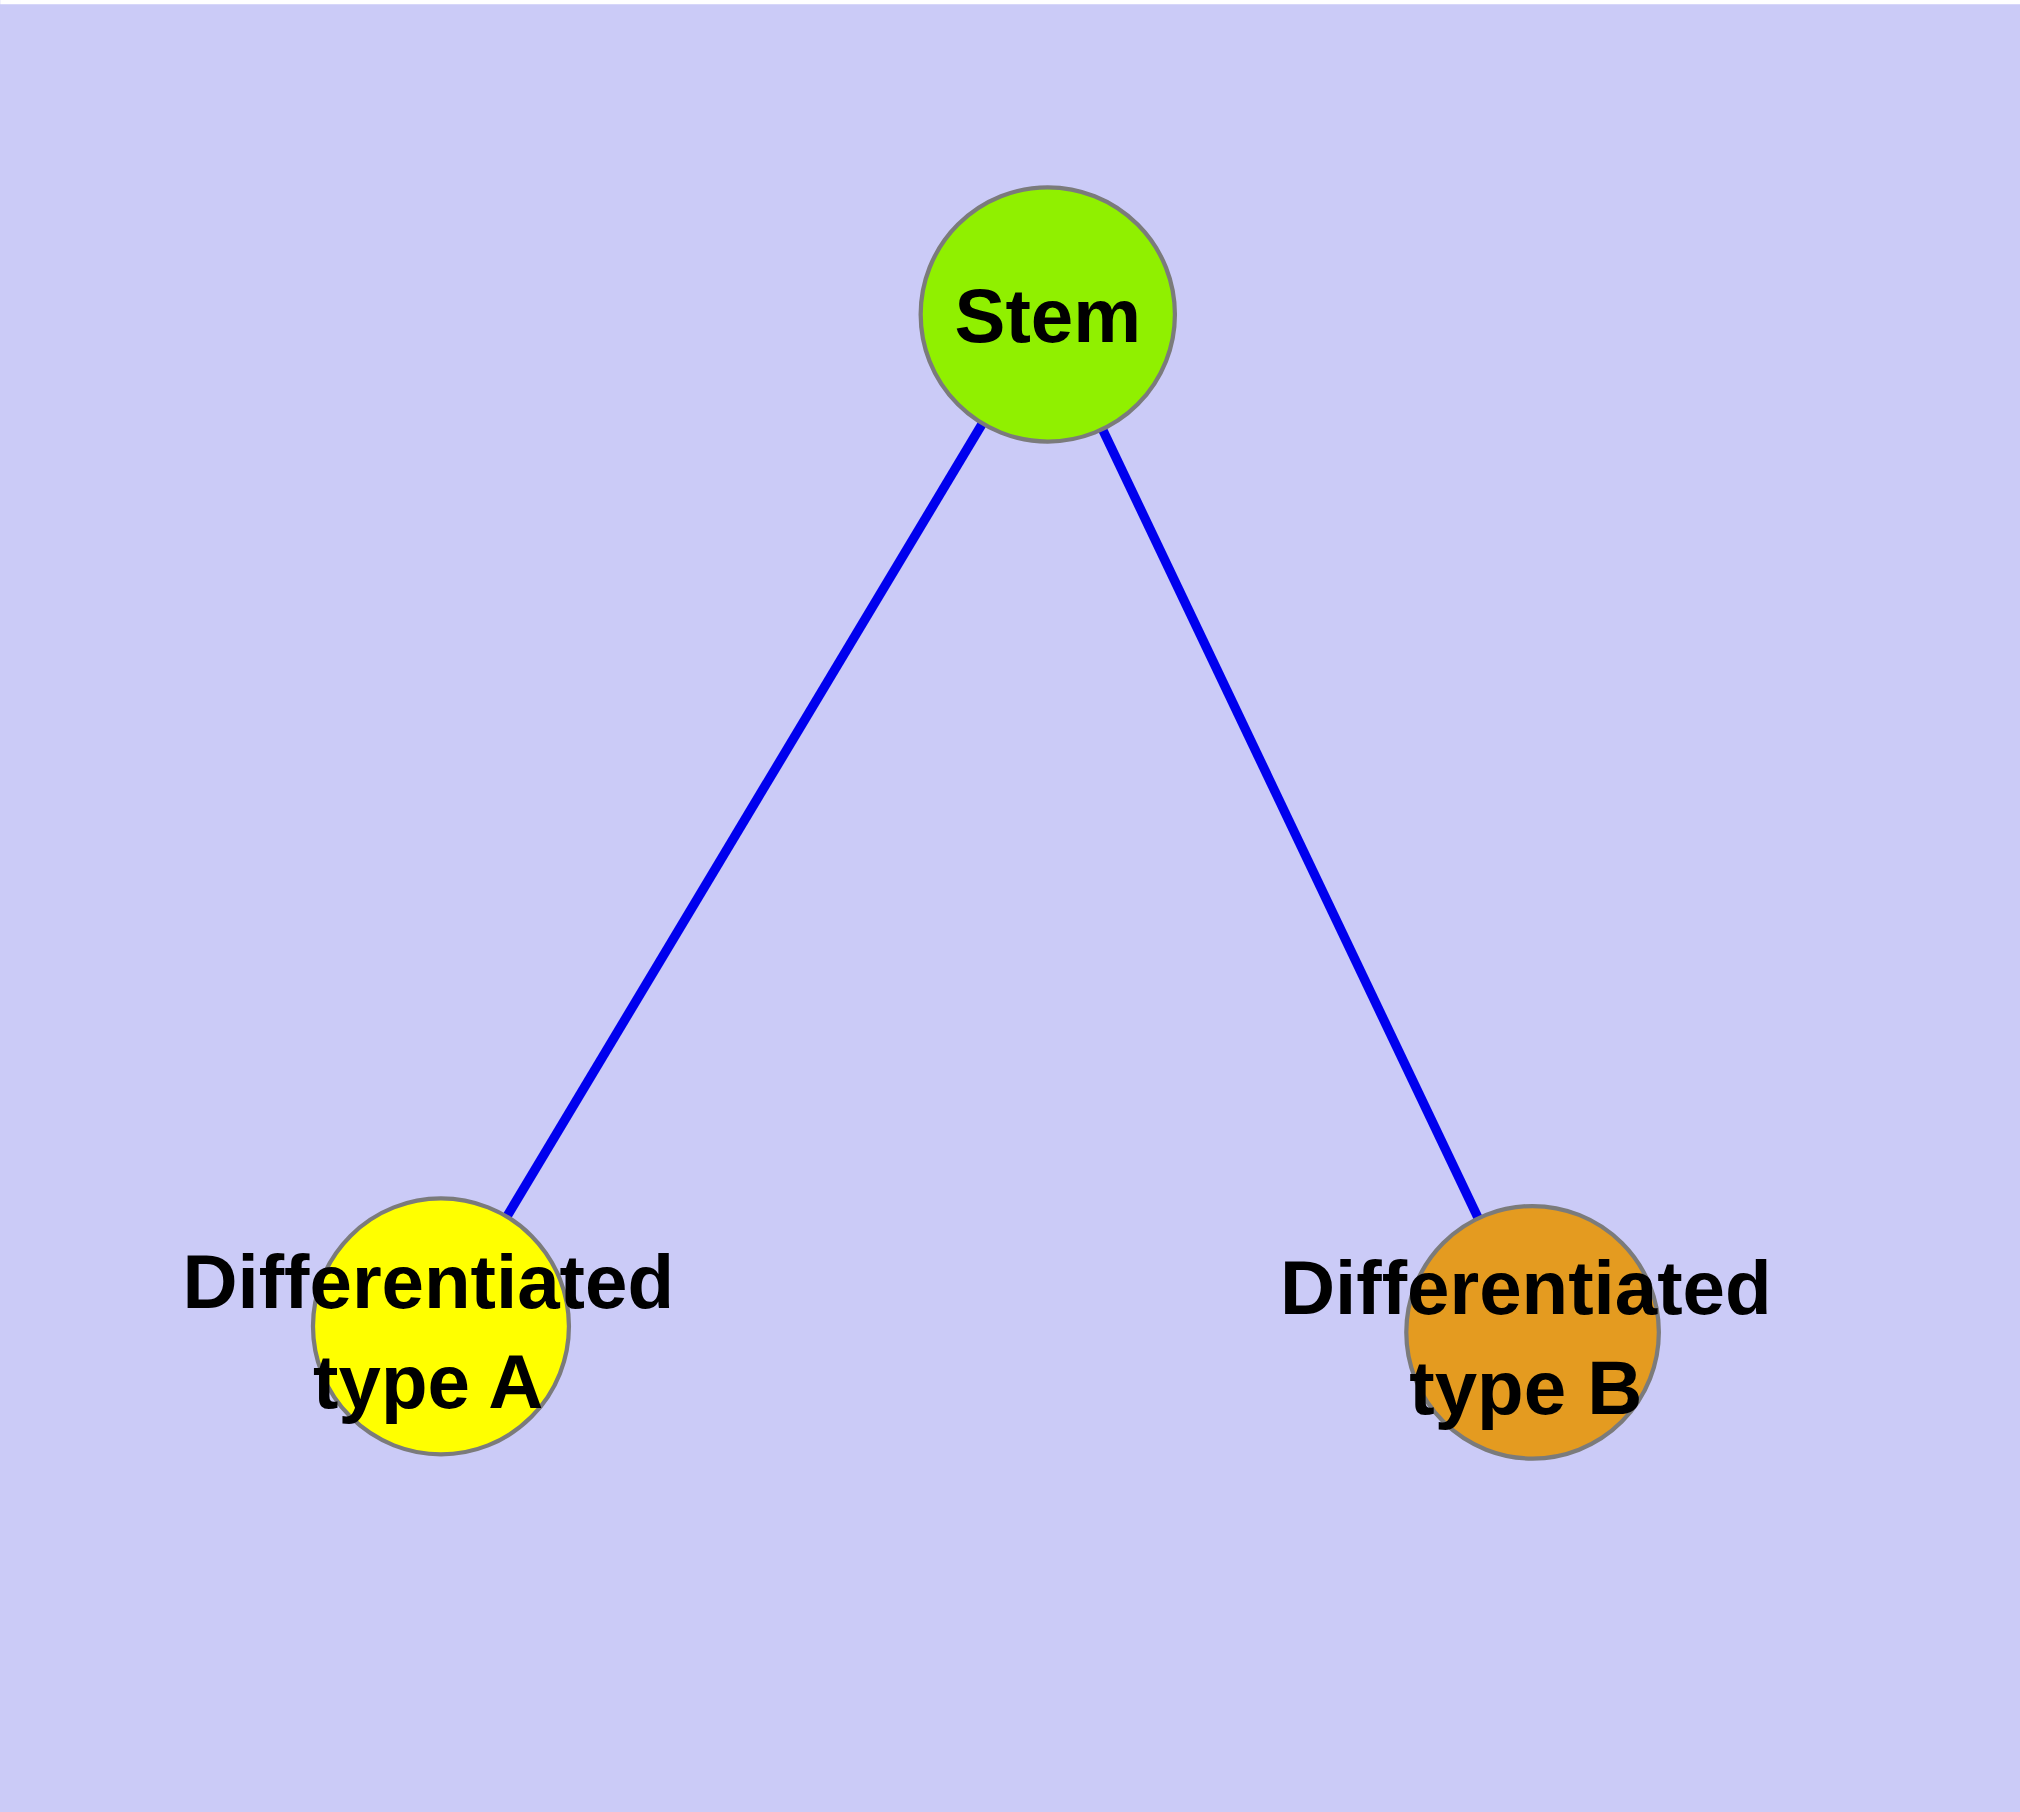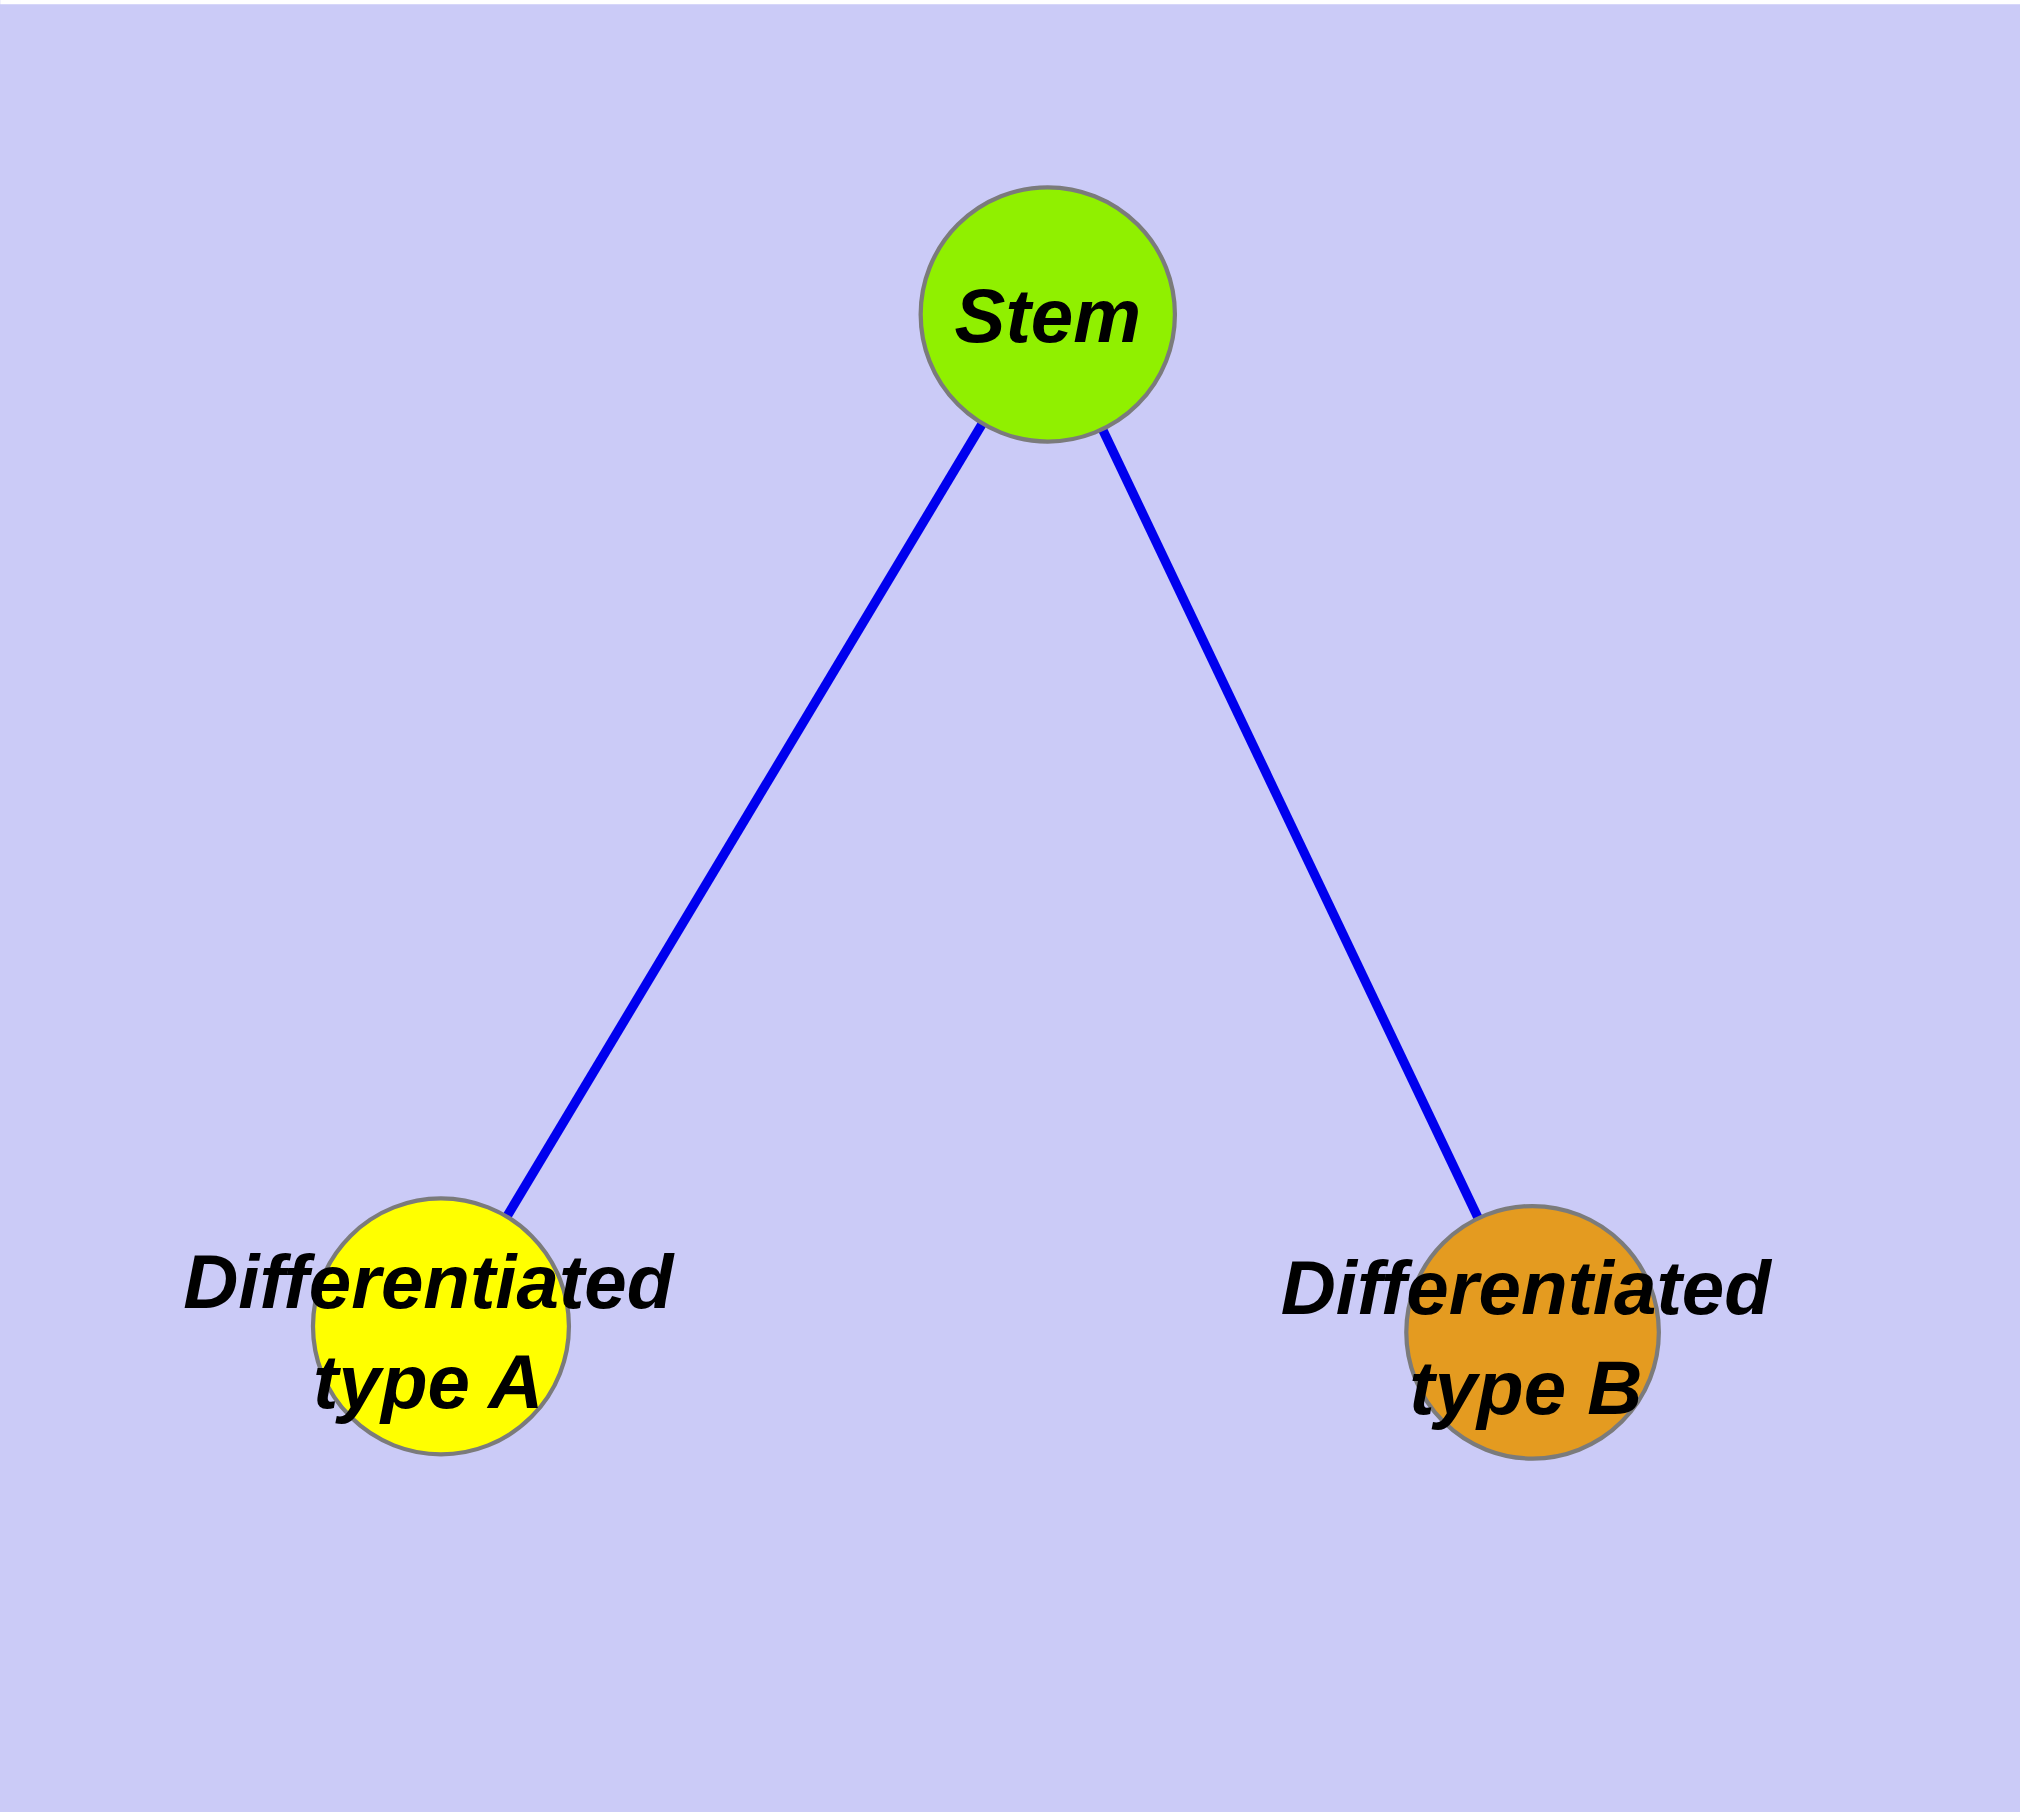--- a/index.html
+++ b/index.html
@@ -8,21 +8,20 @@
     width: 2021px;
     height: 1812px;
     background: #CBCBF7;
     overflow: hidden;
     font-family: "Liberation Sans", sans-serif;
   }
   .stage {
     position: relative;
     width: 2021px;
     height: 1812px;
-    font-style: italic;
   }
   svg.graph {
     position: absolute;
     left: 0;
     top: 0;
     display: block;
   }
   .edge-line {
     stroke-width: 11px;
     stroke-linecap: butt;

